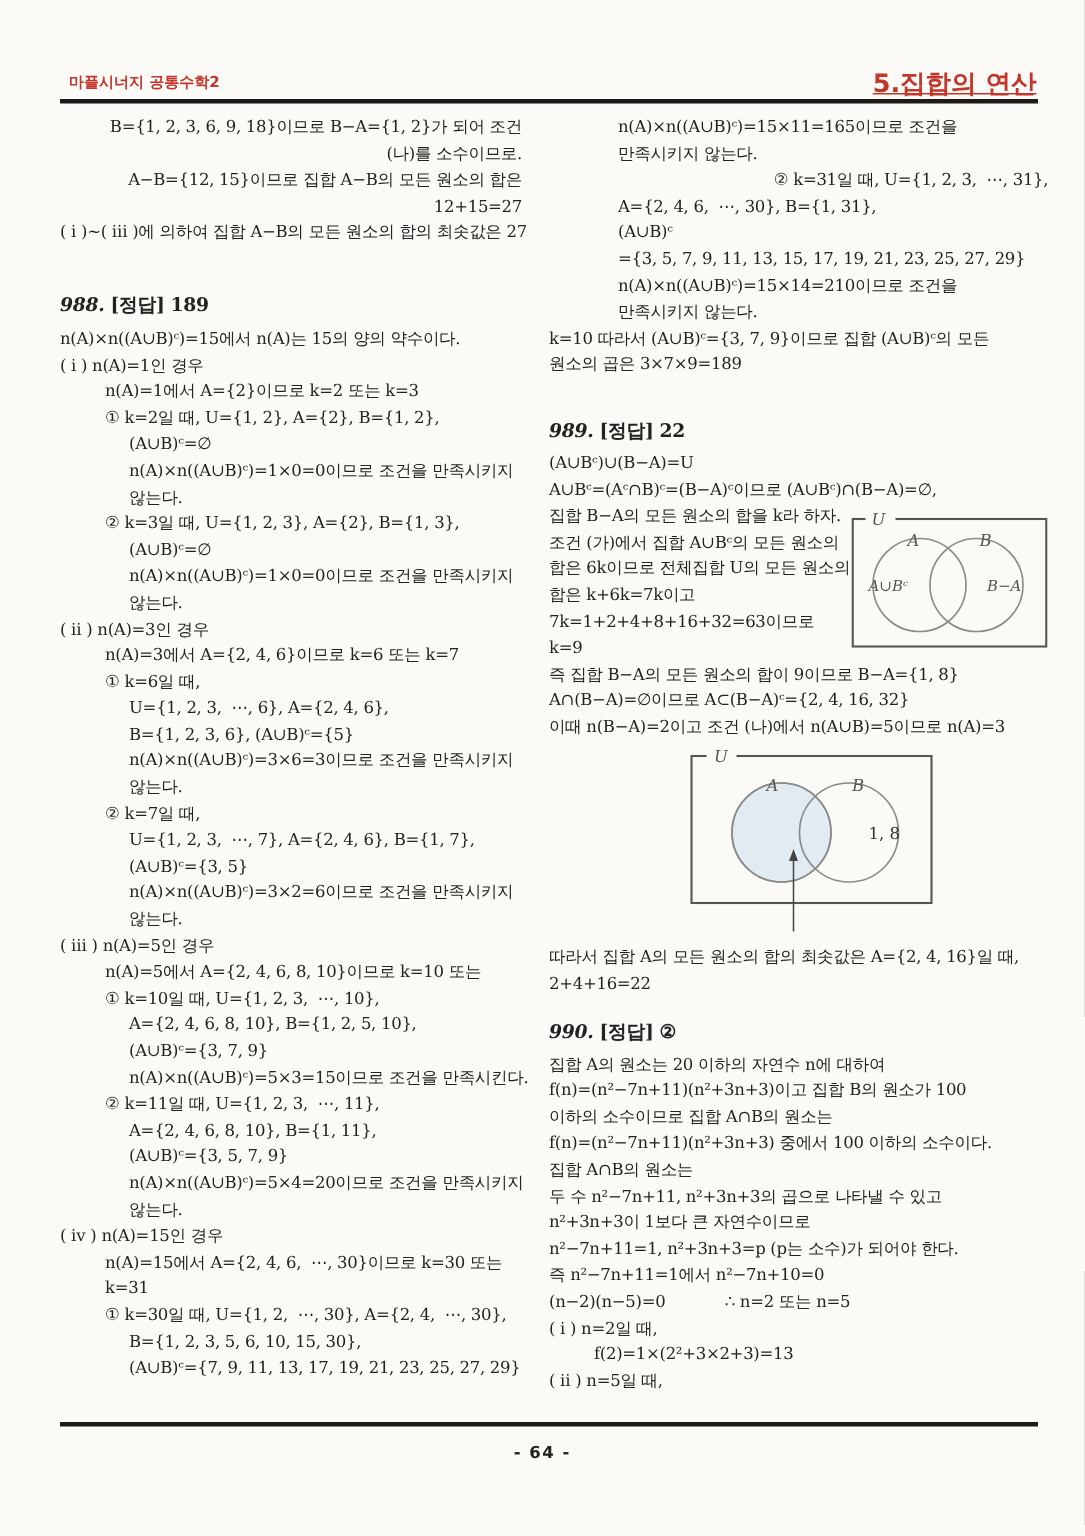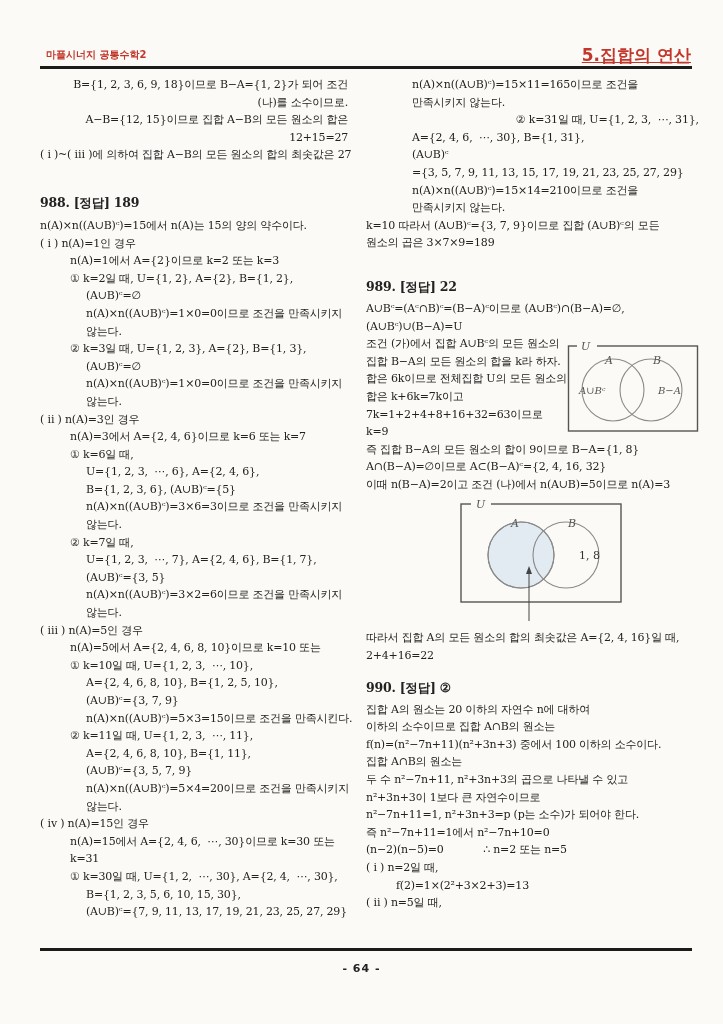--- a/index.html
+++ b/index.html
@@ -29,21 +29,21 @@
   .divider { width:1px; background:#4a4a4a; margin-left:3px; }
   .col-right { flex:1; padding-left:15px; padding-top:7px; }
   
   .ln { font-size:11px; line-height:17.6px; white-space:pre; letter-spacing:-0.2px; }
   .ind0 { padding-left:0; }
   .ind1 { padding-left:22px;text-align:right; }
   .ind2 { padding-left:30px; }
   .ind3 { padding-left:46px; }
   
   .prob { font-size:12.5px; font-weight:bold; line-height:18px; letter-spacing:-0.2px; }
-  .prob .num { margin-right:4px; }
+  .prob .num { margin-right:4px;font-style:italic; }
   .prob .anslab { margin-right:4px; }
   .mt988 { margin-top:30px; margin-bottom:5px; }
   .mt989 { margin-top:26px; margin-bottom:4px; }
   .mt990 { margin-top:14px; margin-bottom:4px; }
   
   .venn-row { display:flex; align-items:flex-start; }
   .venn-row .txt { flex:1; min-width:0; }
   .venn-row svg { flex:0 0 auto; margin-top:2px; }
   .venn-center { text-align:center; margin:4px 0 2px 18px; }
   .vrect { fill:none; stroke:#555; stroke-width:1.4; }
@@ -141,28 +141,28 @@
           <div class="ln ind3">n(A)×n((A∪B)ᶜ)=15×14=210이므로 조건을</div>
           <div class="ln ind3">만족시키지 않는다.</div>
           <div class="ln ind0">k=10 따라서 (A∪B)ᶜ={3, 7, 9}이므로 집합 (A∪B)ᶜ의 모든</div>
           <div class="ln ind0">원소의 곱은 3×7×9=189</div>
         </div>
 
       <div class="prob mt989">
         <span class="num">989.</span><span class="anslab">[정답]</span><span>22</span>
       </div>
       <div class="block">
+          <div class="ln ind0">(A∪Bᶜ)∪(B−A)=U</div>
           <div class="ln ind0">A∪Bᶜ=(Aᶜ∩B)ᶜ=(B−A)ᶜ이므로 (A∪Bᶜ)∩(B−A)=∅,</div>
-          <div class="ln ind0">(A∪Bᶜ)∪(B−A)=U</div>
         </div>
 
       <div class="venn-row">
         <div class="txt block">
+            <div class="ln ind0">집합 B−A의 모든 원소의 합을 k라 하자.</div>
             <div class="ln ind0">조건 (가)에서 집합 A∪Bᶜ의 모든 원소의</div>
-            <div class="ln ind0">집합 B−A의 모든 원소의 합을 k라 하자.</div>
             <div class="ln ind0">합은 6k이므로 전체집합 U의 모든 원소의</div>
             <div class="ln ind0">합은 k+6k=7k이고</div>
             <div class="ln ind0">7k=1+2+4+8+16+32=63이므로</div>
             <div class="ln ind0">k=9</div>
           </div>
         <svg width="132" height="96" viewBox="0 0 132 96">
           <rect class="vrect" x="1.5" y="9" width="129" height="85"></rect>
           <rect class="vmask" x="10" y="2" width="20" height="14"></rect>
           <circle class="vcirc" cx="46" cy="53" r="31"></circle>
           <circle class="vcirc" cx="84" cy="53" r="31"></circle>
@@ -199,20 +199,21 @@
       <div class="block">
           <div class="ln ind0">따라서 집합 A의 모든 원소의 합의 최솟값은 A={2, 4, 16}일 때,</div>
           <div class="ln ind0">2+4+16=22</div>
         </div>
 
       <div class="prob mt990">
         <span class="num">990.</span><span class="anslab">[정답]</span><span>②</span>
       </div>
       <div class="block">
           <div class="ln ind0">집합 A의 원소는 20 이하의 자연수 n에 대하여</div>
+          <div class="ln ind0">f(n)=(n²−7n+11)(n²+3n+3)이고 집합 B의 원소가 100</div>
           <div class="ln ind0">이하의 소수이므로 집합 A∩B의 원소는</div>
           <div class="ln ind0">f(n)=(n²−7n+11)(n²+3n+3) 중에서 100 이하의 소수이다.</div>
           <div class="ln ind0">집합 A∩B의 원소는</div>
           <div class="ln ind0">두 수 n²−7n+11, n²+3n+3의 곱으로 나타낼 수 있고</div>
           <div class="ln ind0">n²+3n+3이 1보다 큰 자연수이므로</div>
           <div class="ln ind0">n²−7n+11=1, n²+3n+3=p (p는 소수)가 되어야 한다.</div>
           <div class="ln ind0">즉 n²−7n+11=1에서 n²−7n+10=0</div>
           <div class="ln ind0">(n−2)(n−5)=0            ∴ n=2 또는 n=5</div>
           <div class="ln ind0">( ⅰ ) n=2일 때,</div>
           <div class="ln ind2">f(2)=1×(2²+3×2+3)=13</div>

